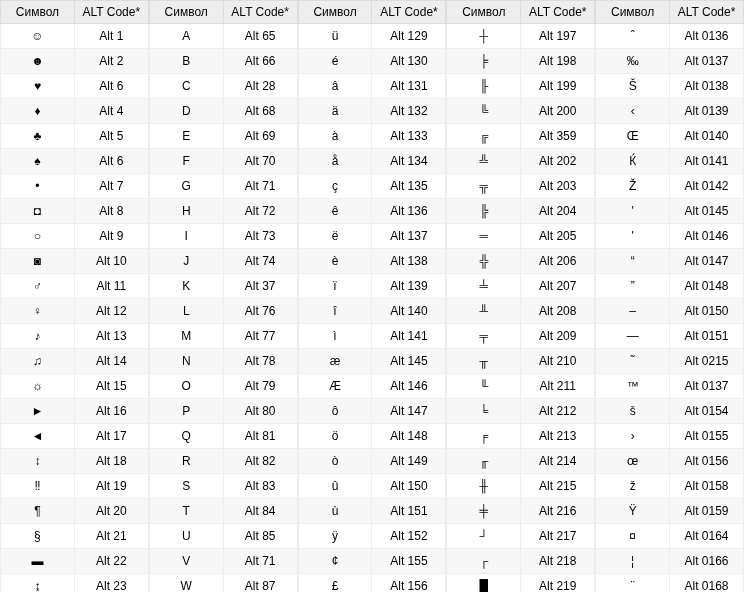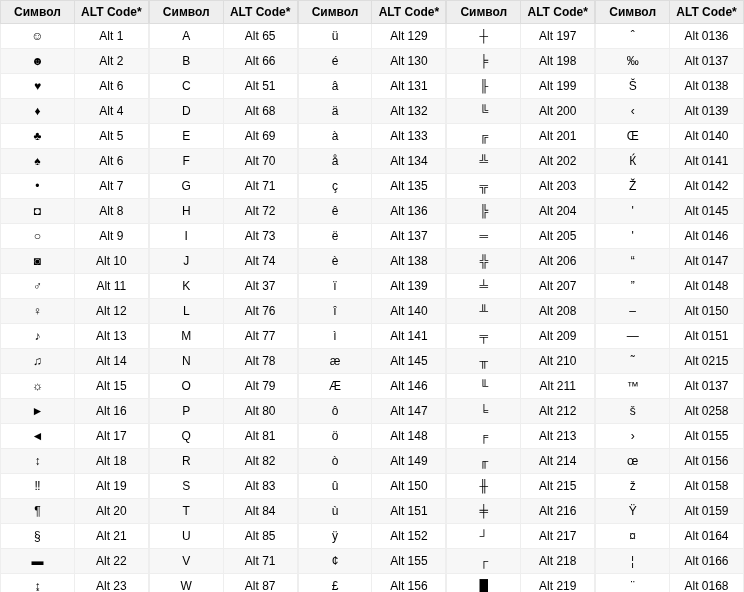--- a/index.html
+++ b/index.html
@@ -18,21 +18,21 @@
     flex: 1;
     border-collapse: collapse;
   }
   table {
     width: 100%;
     border-collapse: collapse;
     table-layout: fixed;
   }
   th {
     background: #eeeeee;
-    font-weight: bold;
+    font-weight: normal;
     font-size: 12px;
     text-align: center;
     padding: 4px 2px;
     border: 1px solid #ddd;
     line-height: 1.2;
   }
   td {
     border: 1px solid #eee;
     text-align: center;
     padding: 4px 2px;
@@ -168,21 +168,21 @@
           <tr>
             <td class="sym">A</td>
             <td>Alt 65</td>
           </tr>
           <tr>
             <td class="sym">B</td>
             <td>Alt 66</td>
           </tr>
           <tr>
             <td class="sym">C</td>
-            <td>Alt 51</td>
+            <td>Alt 28</td>
           </tr>
           <tr>
             <td class="sym">D</td>
             <td>Alt 68</td>
           </tr>
           <tr>
             <td class="sym">E</td>
             <td>Alt 69</td>
           </tr>
           <tr>
@@ -384,21 +384,21 @@
           <tr>
             <td class="sym">╟</td>
             <td>Alt 199</td>
           </tr>
           <tr>
             <td class="sym">╚</td>
             <td>Alt 200</td>
           </tr>
           <tr>
             <td class="sym">╔</td>
-            <td>Alt 201</td>
+            <td>Alt 359</td>
           </tr>
           <tr>
             <td class="sym">╩</td>
             <td>Alt 202</td>
           </tr>
           <tr>
             <td class="sym">╦</td>
             <td>Alt 203</td>
           </tr>
           <tr>
@@ -532,21 +532,21 @@
           <tr>
             <td class="sym">˜</td>
             <td>Alt 0215</td>
           </tr>
           <tr>
             <td class="sym">™</td>
             <td>Alt 0137</td>
           </tr>
           <tr>
             <td class="sym">š</td>
-            <td>Alt 0258</td>
+            <td>Alt 0154</td>
           </tr>
           <tr>
             <td class="sym">›</td>
             <td>Alt 0155</td>
           </tr>
           <tr>
             <td class="sym">œ</td>
             <td>Alt 0156</td>
           </tr>
           <tr>

